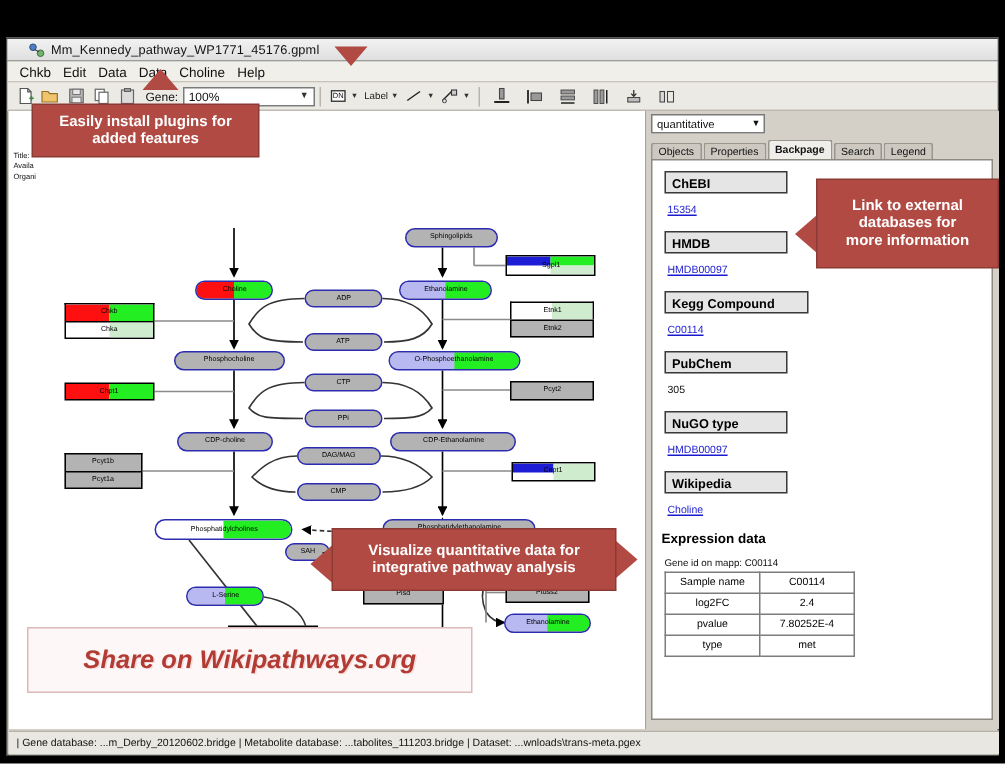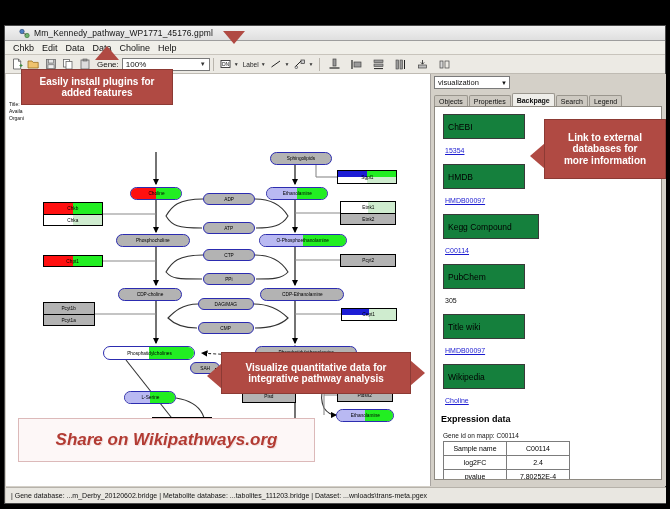--- a/index.html
+++ b/index.html
@@ -70,23 +70,23 @@
   .visdrop{position:absolute;left:3px;top:2px;width:76px;height:13px;background:#fff;
            border:1px solid #7a7a7a;display:flex;align-items:center;justify-content:space-between;
            font-size:7.5px;color:#111;padding:0 2px 0 3px;box-sizing:border-box;}
   .tabrow{position:absolute;left:3px;top:20px;width:228px;height:13px;display:flex;align-items:flex-end;}
   .tab{height:11px;padding:0 4px;font-size:7px;color:#111;background:#cdc9c1;
        border:1px solid #9a968e;border-bottom:none;display:flex;align-items:center;
        margin-right:1px;border-radius:2px 2px 0 0;}
   .tab.sel{background:#efeeea;height:13px;font-weight:bold;}
   .panel{position:absolute;left:3px;top:32px;width:228px;height:374px;background:#fff;
          border:1px solid #8e8a82;box-sizing:border-box;overflow:hidden;}
-  .dbhead{margin:7px 0 0 8px;width:82px;height:25px;background:#15803d;border:1px solid #3a3a3a;
+  .dbhead{margin:7px 0 0 8px;width:82px;height:15px;background:#e5e5e5;border:1px solid #3a3a3a;
           display:flex;align-items:center;padding-left:4px;box-sizing:border-box;
-          font-size:8.5px;font-weight:normal;color:#000;}
+          font-size:8.5px;font-weight:bold;color:#000;}
   .dblink{margin:3px 0 0 10px;font-size:7px;color:#1a1ad0;text-decoration:underline;
           display:inline-block;}
   .dbplain{margin:3px 0 0 10px;font-size:7px;color:#111;display:inline-block;}
   .exptitle{margin:7px 0 0 6px;font-size:9px;font-weight:bold;color:#000;}
   .genemapp{margin:8px 0 2px 8px;font-size:6.5px;color:#111;}
   .dtable{margin-left:8px;border-collapse:collapse;}
   .dtable td{border:1px solid #7c7c7c;font-size:7px;color:#000;text-align:center;
              padding:2px 3px;height:9px;}
   .dtable td.k{width:56px;}
   .dtable td.v{width:56px;}
@@ -491,21 +491,21 @@
       <span class="handle" style="left:202px;top:365px;"></span>
       <span class="handle" style="left:149px;top:373px;"></span>
       <span class="handle" style="left:202px;top:373px;"></span>
       <span class="handle" style="left:149px;top:381px;"></span>
       <span class="handle" style="left:176px;top:381px;"></span>
       <span class="handle" style="left:202px;top:381px;"></span>
     </div>
 
     <div class="side">
       <div class="visdrop">
-        <span>visualization</span>
+        <span>quantitative</span>
         <span style="font-size:6px">▼</span>
       </div>
 
       <div class="tabrow">
         <span class="tab">Objects</span>
         <span class="tab">Properties</span>
         <span class="tab sel">Backpage</span>
         <span class="tab">Search</span>
         <span class="tab">Legend</span>
       </div>
@@ -516,21 +516,21 @@
 
         <div class="dbhead">HMDB</div>
         <div><a class="dblink" href="#">HMDB00097</a></div>
 
         <div class="dbhead" style="width:96px">Kegg Compound</div>
         <div><a class="dblink" href="#">C00114</a></div>
 
         <div class="dbhead">PubChem</div>
         <div><span class="dbplain">305</span></div>
 
-        <div class="dbhead">Title wiki</div>
+        <div class="dbhead">NuGO type</div>
         <div><a class="dblink" href="#">HMDB00097</a></div>
 
         <div class="dbhead">Wikipedia</div>
         <div><a class="dblink" href="#">Choline</a></div>
 
         <div class="exptitle">Expression data</div>
         <div class="genemapp">Gene id on mapp: C00114</div>
 
         <table class="dtable">
           <tbody>

